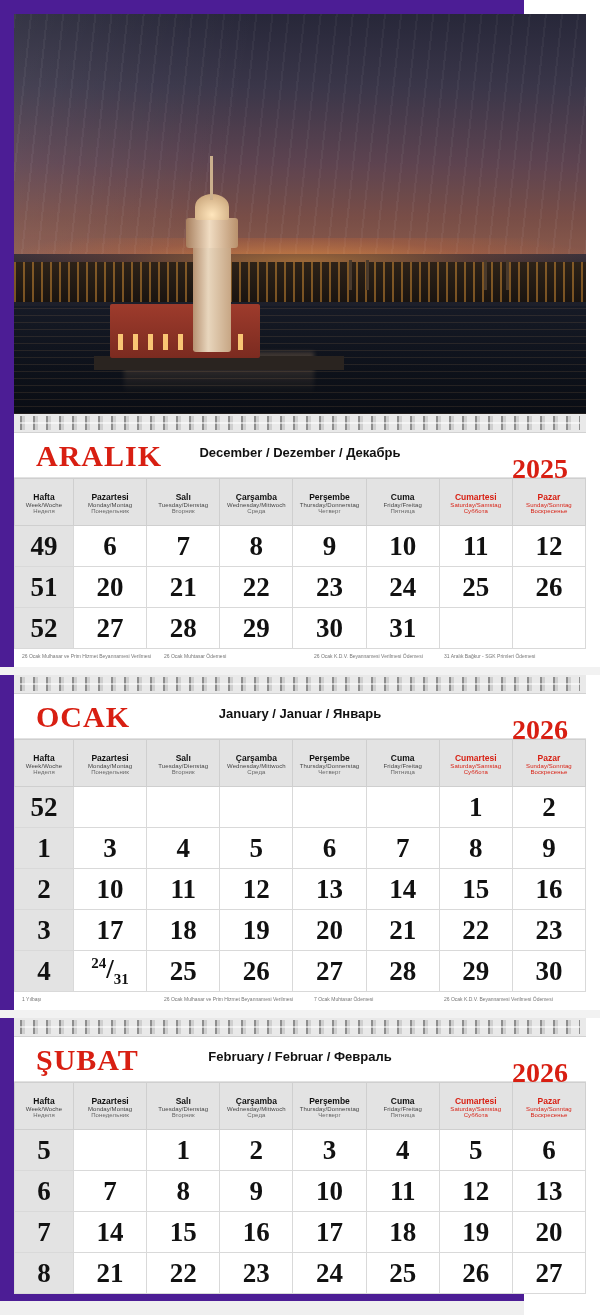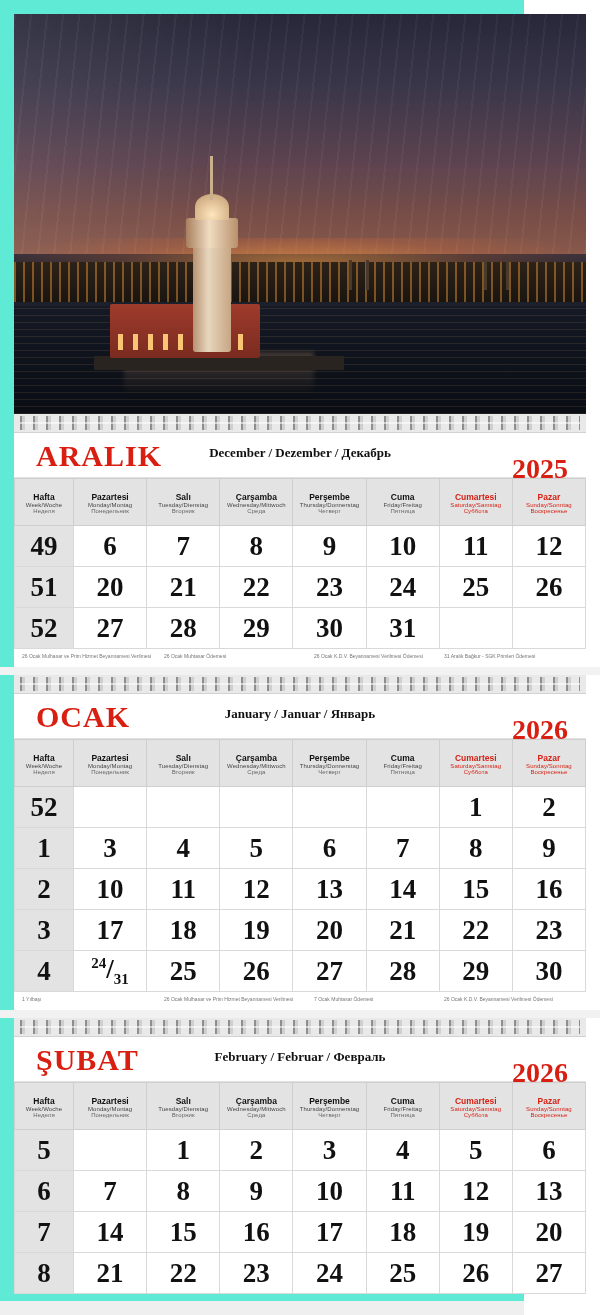--- a/index.html
+++ b/index.html
@@ -1,18 +1,18 @@
 <!DOCTYPE html>
 <html><head>
 <meta charset="utf-8">
 <style>
   html,body{margin:0;padding:0;background:#ffffff;}
   body{width:600px;height:1315px;font-family:"Liberation Sans",sans-serif;overflow:hidden;}
 
-  .page{position:relative;width:524px;height:1315px;background:#5eead4;}
+  .page{position:relative;width:524px;height:1315px;background:#4c1d95;}
 
   
   .photo{position:absolute;left:14px;top:14px;width:572px;height:400px;overflow:hidden;
          background:linear-gradient(#2a2a3c 0%,#3c3a4e 18%,#5b4a53 34%,#6b4b4a 46%,#4a3b44 56%,#20222e 66%,#13151d 100%);}
   .sky-band{position:absolute;left:0;top:0;width:100%;height:60%;
             background:
               linear-gradient(100deg,rgba(255,255,255,0.07) 0%,rgba(255,255,255,0) 40%),
               repeating-linear-gradient(96deg,rgba(255,255,255,0.045) 0px,rgba(255,255,255,0.045) 2px,rgba(0,0,0,0) 2px,rgba(0,0,0,0) 16px),
               linear-gradient(#272739 0%,#3a3649 30%,#5d4350 62%,#7a4f48 85%,#8b5a4c 100%);
             opacity:.97;}
@@ -53,21 +53,21 @@
         #cfcfcf 2px,#cfcfcf 5px,
         rgba(0,0,0,0) 5px,rgba(0,0,0,0) 13px);}
   .spiral:after{content:"";position:absolute;left:6px;right:6px;top:8px;height:2px;background:rgba(255,255,255,.55);}
 
   .m-head{position:relative;height:44px;border-bottom:1px solid #e2e2e2;}
   .m-name{position:absolute;left:22px;top:6px;font-family:"Liberation Serif",serif;font-weight:bold;
           font-size:30px;color:#d81f12;letter-spacing:1px;}
   .m-year{position:absolute;right:18px;top:20px;font-family:"Liberation Serif",serif;font-weight:bold;
           font-size:28px;color:#d81f12;}
   .m-langs{position:absolute;left:0;right:0;top:12px;text-align:center;
-          font-family:Liberation Serif, serif;font-weight:bold;font-size:13px;color:#111;}
+          font-family:Liberation Sans, sans-serif;font-weight:bold;font-size:13px;color:#111;}
 
   table.cal{width:100%;border-collapse:collapse;table-layout:fixed;}
   table.cal th{background:#e3e3e3;border:1px solid #cfcfcf;padding:14px 0 4px;vertical-align:top;height:28px;}
   .dh{display:block;font-size:8.5px;font-weight:bold;color:#111;line-height:1.05;}
   .dh.sub{font-weight:normal;font-size:6px;color:#444;letter-spacing:.1px;}
   .dh.sub2{font-weight:normal;font-size:6px;color:#666;letter-spacing:.1px;}
   th.wk{width:58px;}
   .dh.red,.dh.red2{color:#d81f12;}
 
   table.cal td{border:1px solid #d9d9d9;height:38px;text-align:center;

